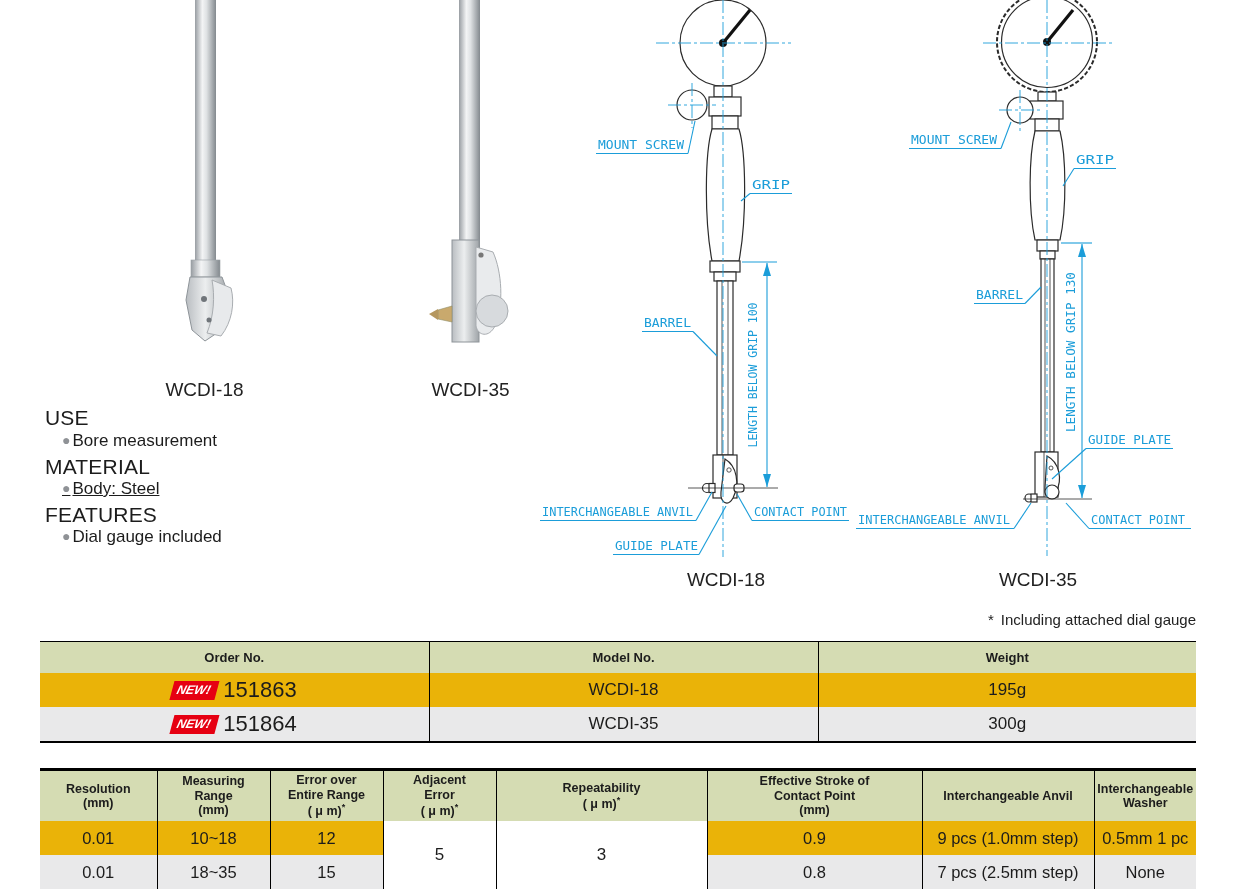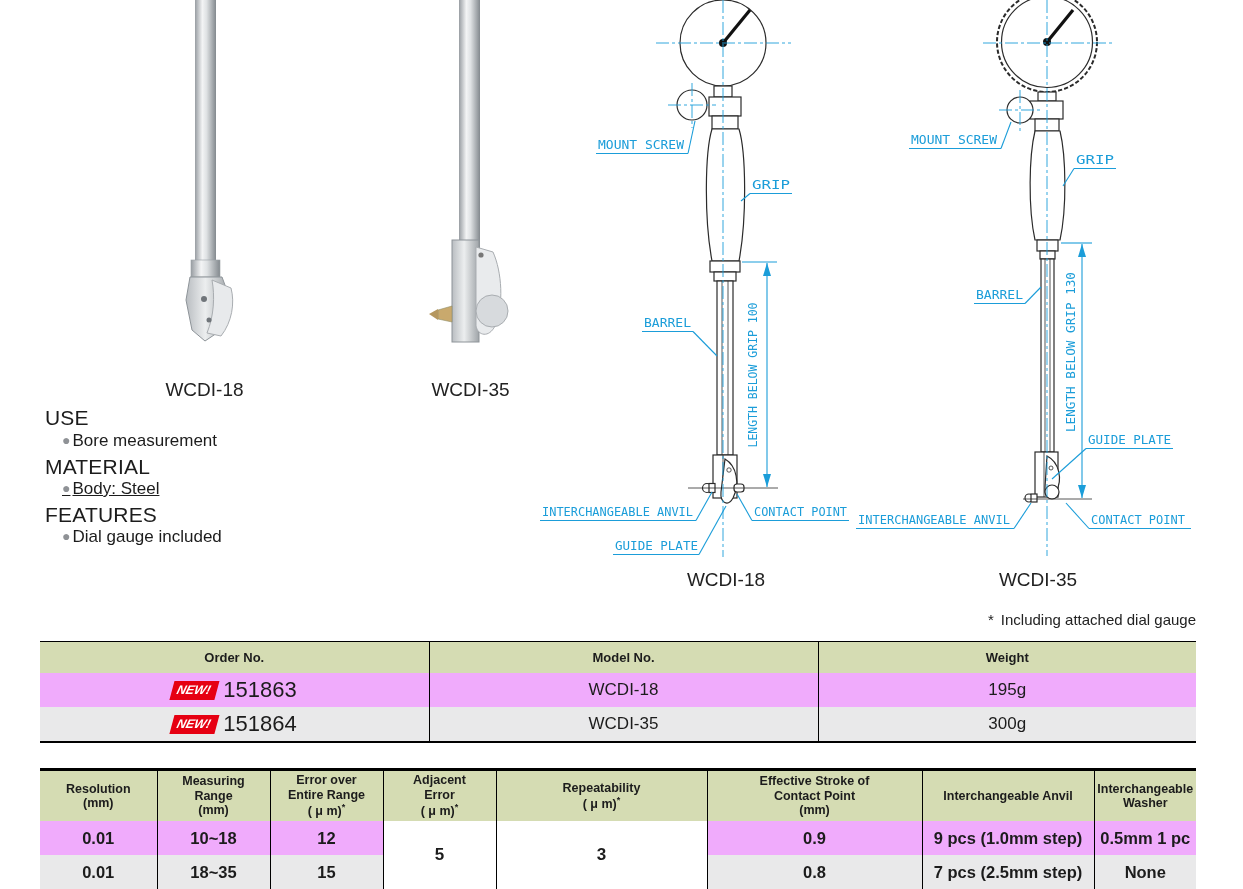--- a/index.html
+++ b/index.html
@@ -15,31 +15,31 @@
 
   .parts-box { left:40px; top:562px; width:336px; height:33px; border:3px solid #1b9dd9;
                background:#fff; font-size:25px; line-height:34px; padding-left:7px; color:#111; }
 
   .note { left:796px; top:611px; width:400px; text-align:right; font-size:15px; color:#222; }
   .note .ast { margin-right:7px; }
 
   .diagram-caption { font-size:19px; text-align:center; width:140px; color:#222; }
 
   
-  table { border-collapse:collapse; table-layout:fixed; position:absolute; background:#f0abfc; }
+  table { border-collapse:collapse; table-layout:fixed; position:absolute; background:#eab308; }
   .t1 { left:40px; top:641px; width:1156px; border-top:1px solid #000; border-bottom:2px solid #000; }
   .t1 th { background:#d5dcb3; height:29px; font-size:13px; font-weight:bold; text-align:center; vertical-align:middle; }
   .t1 td { height:32px; font-size:17px; text-align:center; vertical-align:middle; }
   .t1 th + th, .t1 td + td { border-left:1px solid #000; }
   .t1 tr.alt td { background:#e9e9ea; }
 
   .t2 { left:40px; top:740px; width:1156px; border-top:3px solid #000; border-bottom:3px solid #000;margin-top:28px; }
   .t2 th { background:#d5dcb3; height:50px; font-size:12.5px; font-weight:bold; text-align:center;
            vertical-align:middle; line-height:1.15; padding:0 2px; }
-  .t2 td { height:32px; font-size:16.5px; text-align:center; vertical-align:middle;font-weight:bold; }
+  .t2 td { height:32px; font-size:16.5px; text-align:center; vertical-align:middle; }
   .t2 th + th, .t2 td + td { border-left:1px solid #000; }
   .t2 tr.alt td { background:#e9e9ea; }
   .t2 td.merged { background:#fff; font-size:17px; }
   sup { font-size:9px; }
 
   .badge-wrap { display:inline-flex; align-items:center; gap:6px; }
   .new-badge { display:inline-block; background:#e60012; color:#fff; font-weight:bold; font-style:italic;
                font-size:12.5px; line-height:1; padding:3px 7px 3px 5px; transform:skewX(-15deg); }
   .order-no { font-size:22px; }
 

